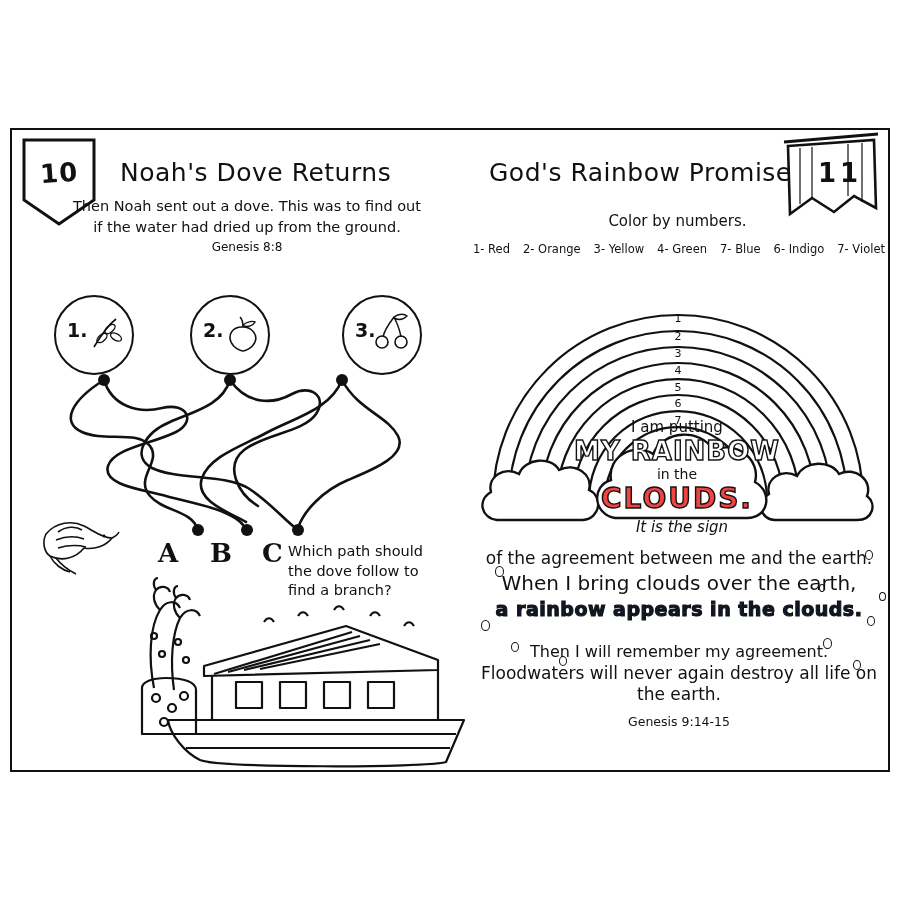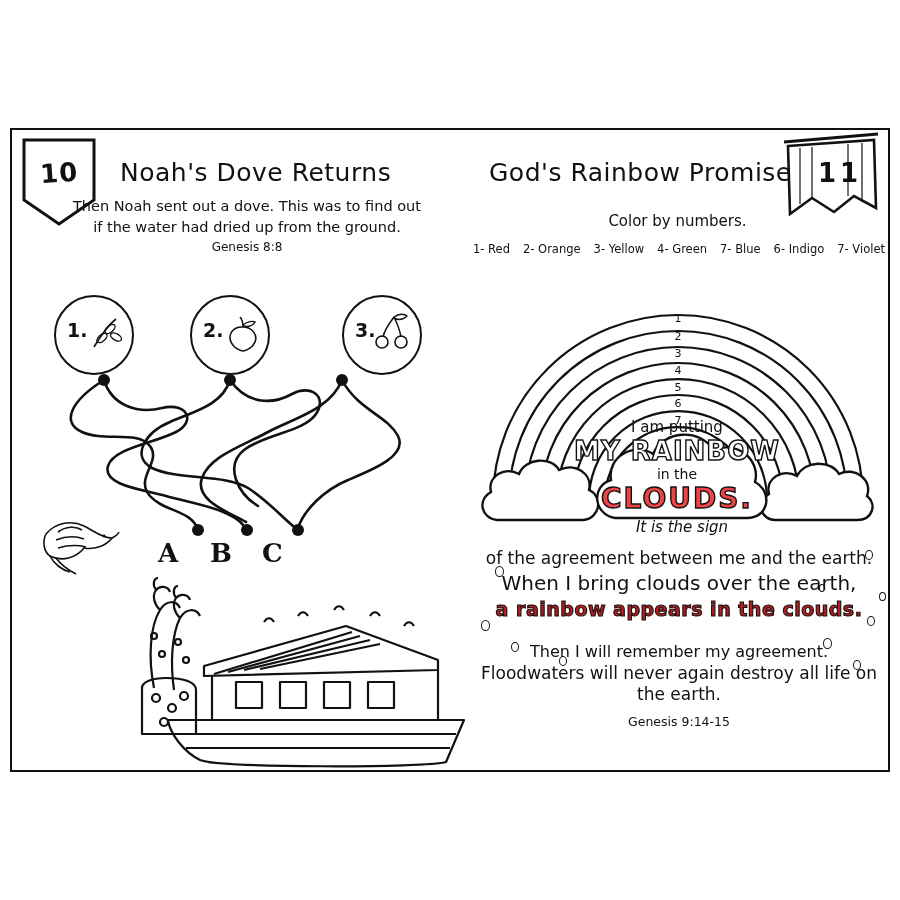--- a/index.html
+++ b/index.html
@@ -210,21 +210,21 @@
     width: 412px;
     text-align: center;
     font-family: "DejaVu Sans", sans-serif;
   }
   .br1 { font-size: 17px; }
   .br2 { font-size: 20px; margin-top: 3px; }
   .br3 {
     font-size: 19px;
     margin-top: 3px;
     font-weight: bold;
-    color: #b91c1c;
+    color: #0f172a;
     -webkit-text-stroke: 1.1px #111;
     letter-spacing: 0.5px;
   }
   .br4 { font-size: 16px; margin-top: 22px; }
   .br5 { font-size: 17px; margin-top: 2px; line-height: 1.25; }
   .ref-right {
     font-size: 12.5px;
     margin-top: 8px;
   }
 
@@ -302,20 +302,21 @@
           <circle cx="156" cy="160" r="6"></circle>
           <circle cx="205" cy="160" r="6"></circle>
           <circle cx="256" cy="160" r="6"></circle>
         </g>
       </svg>
 
       <span class="maze-letter" id="let-a">A</span>
       <span class="maze-letter" id="let-b">B</span>
       <span class="maze-letter" id="let-c">C</span>
 
+      <div class="question">Which path should the dove follow to find a branch?</div>
 
       <svg class="dove" viewBox="0 0 84 70">
         <g fill="none" stroke="#111" stroke-width="1.6">
           <path d="M10 26 C20 14 36 12 48 18 C58 23 66 30 76 30 C70 38 58 42 48 40 C40 50 26 54 14 48 C8 44 6 34 10 26 Z"></path>
           <path d="M22 24 C30 18 40 18 46 22"></path>
           <path d="M20 32 C30 28 40 28 48 31"></path>
           <path d="M22 40 C32 37 42 37 50 39"></path>
           <path d="M76 30 C80 28 82 26 83 24"></path>
           <path d="M14 48 C18 56 26 62 34 64"></path>
           <path d="M20 50 C26 58 32 62 40 66"></path>

